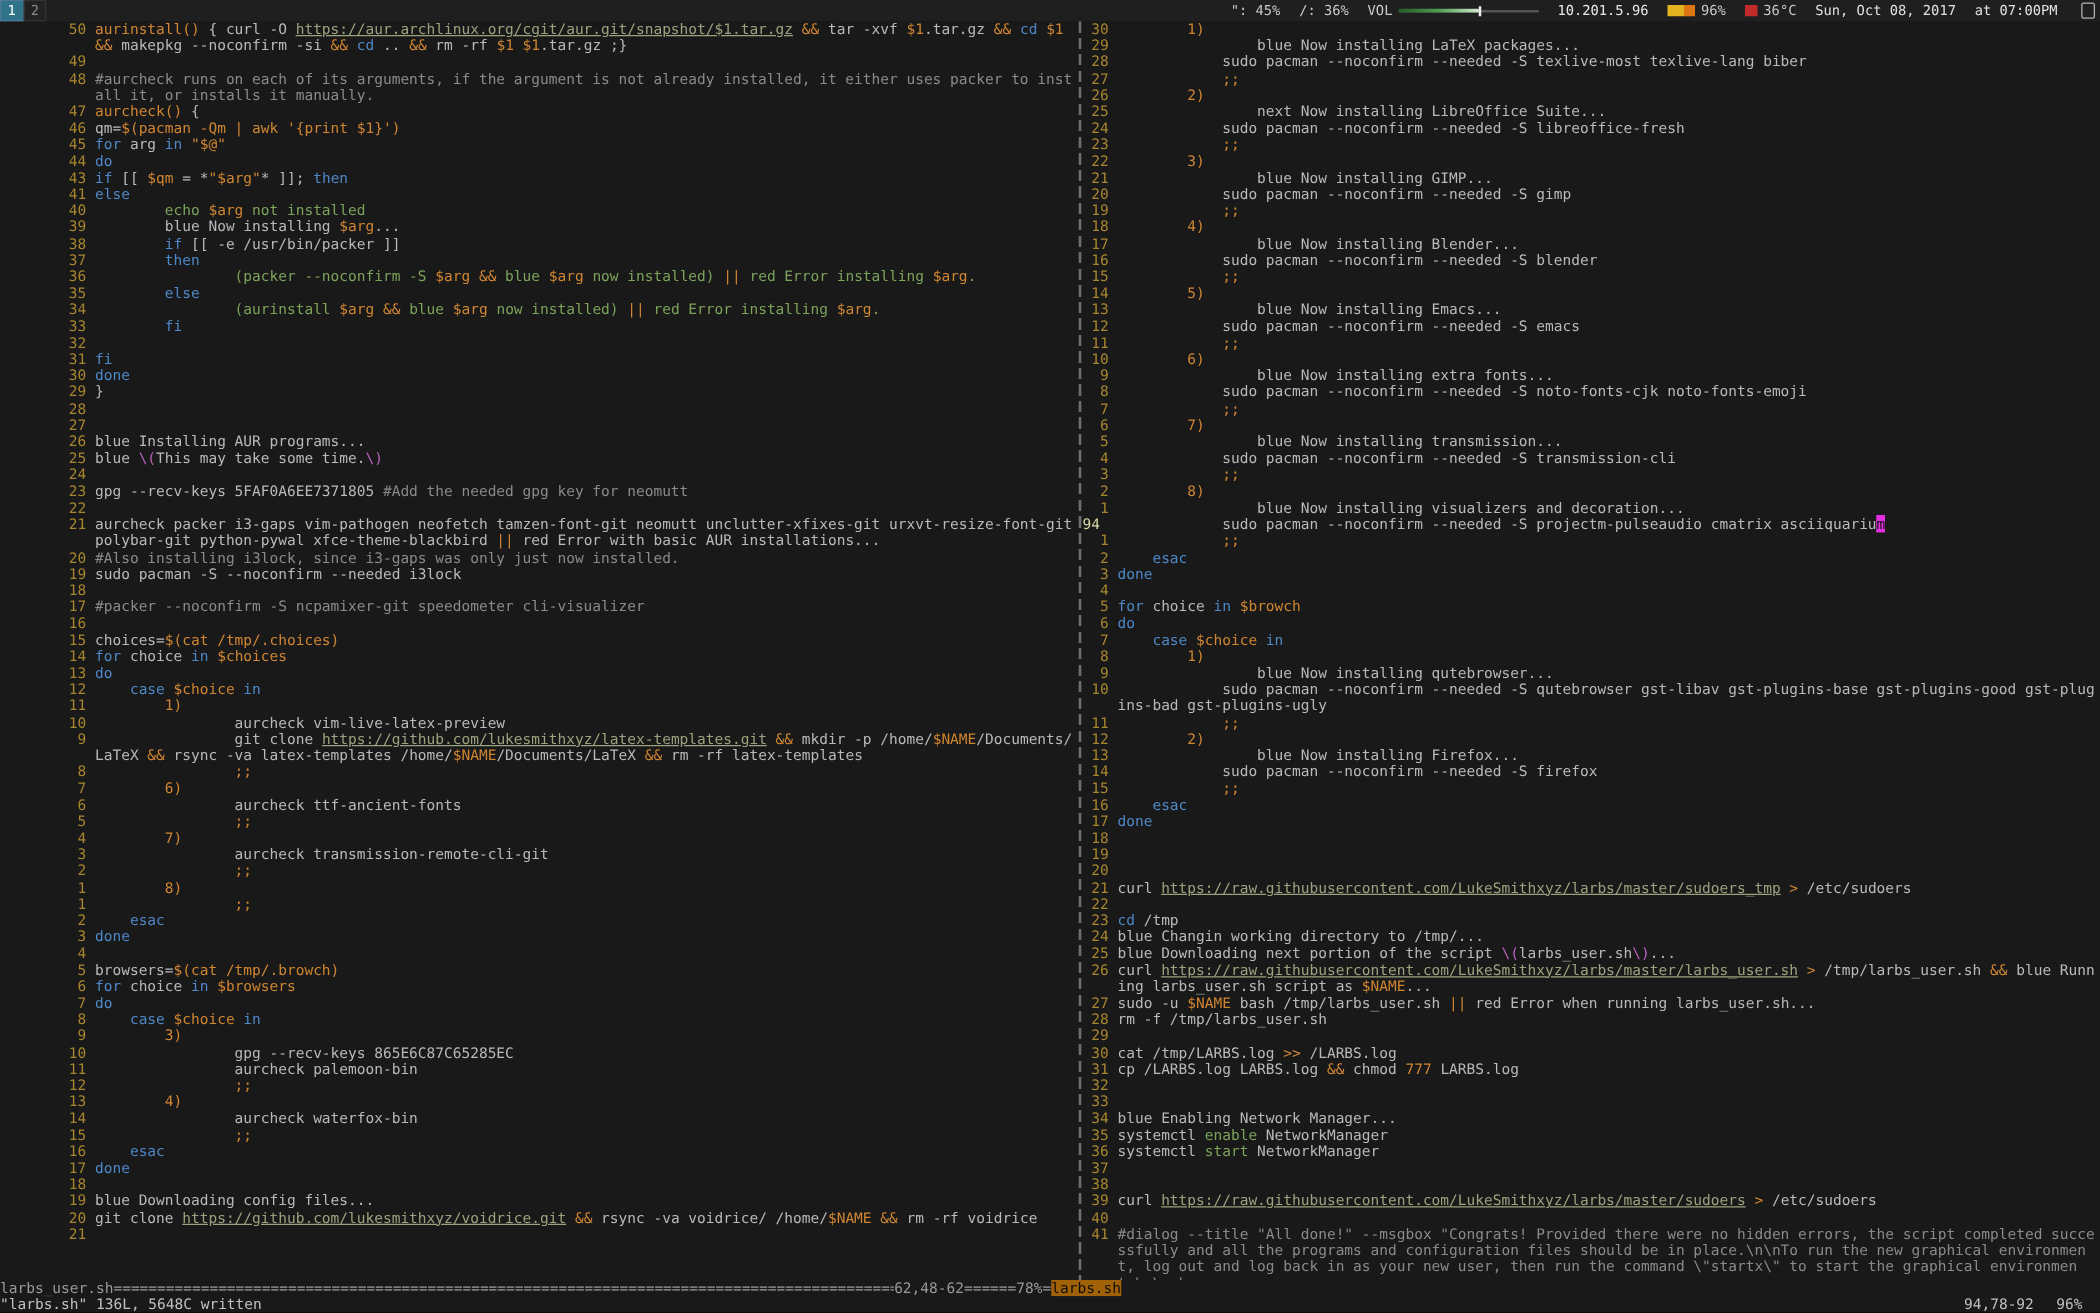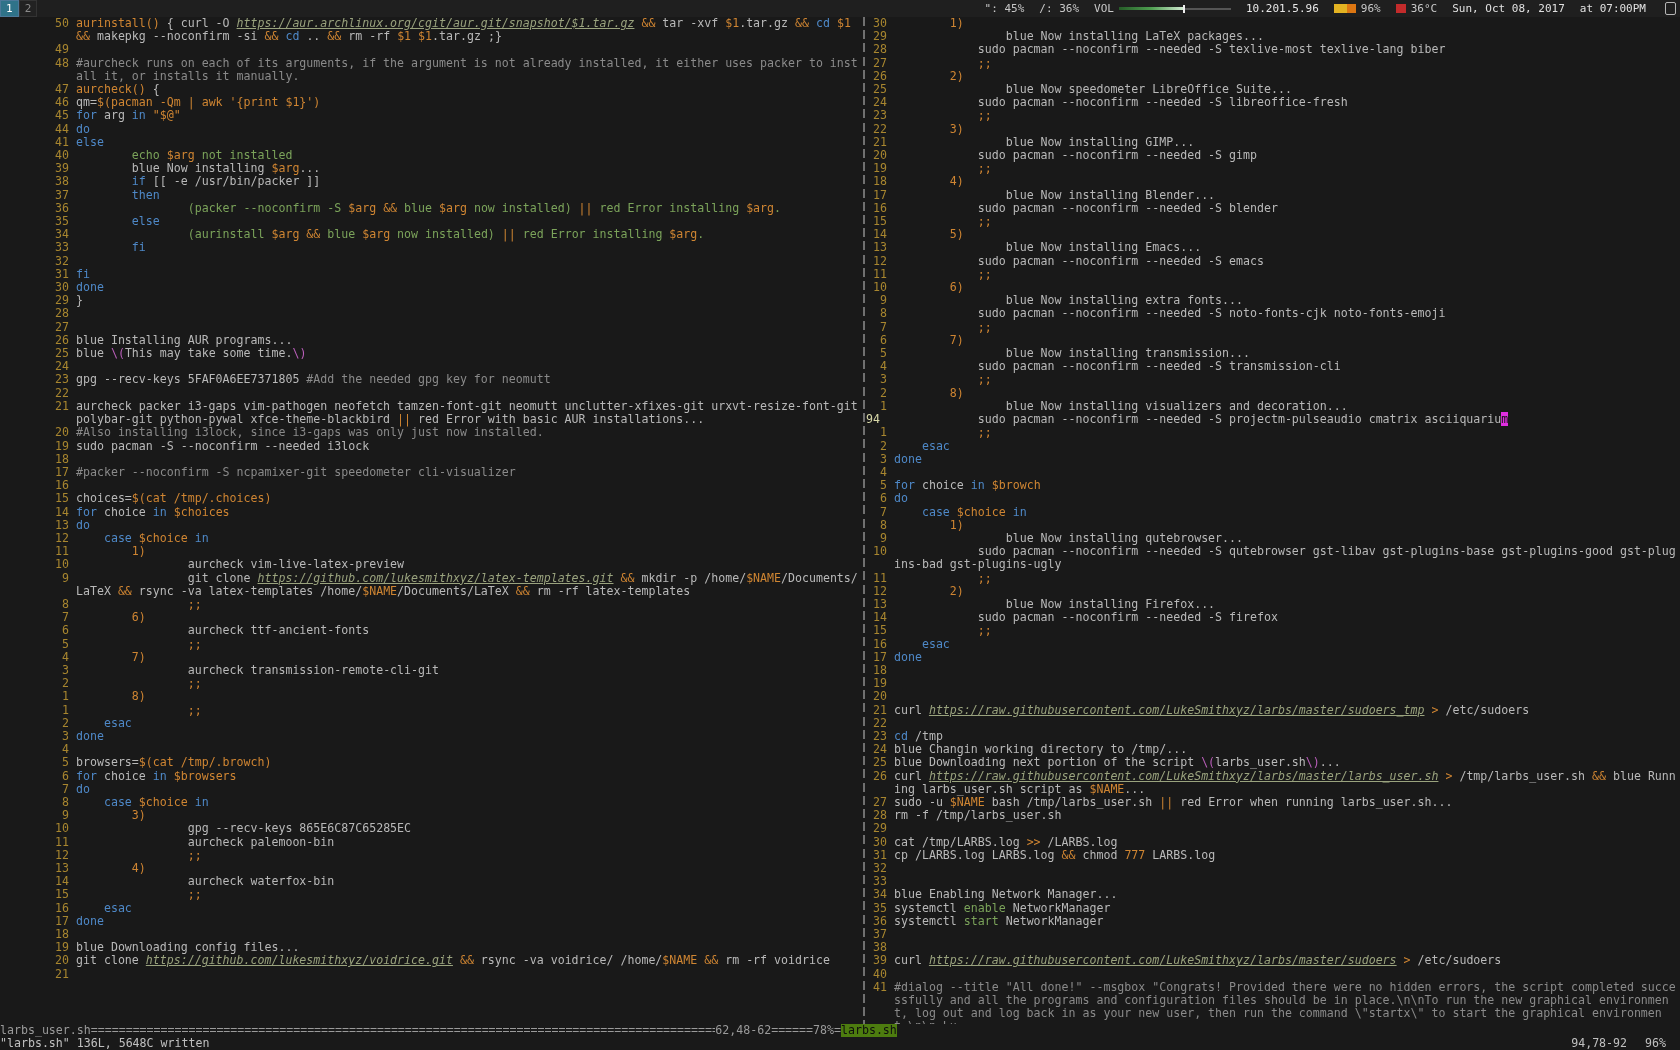--- a/index.html
+++ b/index.html
@@ -32,28 +32,28 @@
   
   .editor{flex:1 1 auto;display:flex;overflow:hidden;margin-left:48px;}
   .pane{width:834px;overflow:hidden;cursor:text;}
   .vsep{flex:0 0 2px;margin:0 1px;background:repeating-linear-gradient(to bottom,#707070 0 9px,transparent 9px 13.2px);}
   .row{display:flex;line-height:13.2px;font-size:11.6px;}
   .ln{flex:0 0 21px;padding-right:7px;text-align:right;color:var(--linenr);white-space:pre;}
   .row.cur .ln{text-align:left;color:var(--linenr-cur);}
   .tx{width:806px;white-space:pre-wrap;word-break:break-all;overflow-wrap:anywhere;color:var(--fg);}
   .t{color:var(--fg);} .k{color:var(--keyword);} .o{color:var(--orange);} .g{color:var(--green);}
   .c{color:var(--comment);} .m{color:var(--magenta);}
-  .u{color:var(--url);text-decoration:underline;font-style:italic;}
+  .u{color:var(--url);text-decoration:underline;}
   .cursor{background:var(--cursor);color:#111111;}
   
   .statusrow{flex:0 0 13.2px;display:flex;height:13.2px;line-height:13.2px;font-size:11.6px;color:#9a9a9a;overflow:hidden;}
   .st-left{display:flex;width:834px;white-space:pre;overflow:hidden;}
   .fillseg{flex:1 1 auto;overflow:hidden;white-space:pre;}
   .st-right{flex:1;display:flex;white-space:pre;overflow:hidden;}
-  .sthl{background:#4d7c0f;color:#0e0e0e;}
+  .sthl{background:#a16207;color:#0e0e0e;}
   .cmdline{flex:0 0 13.2px;display:flex;height:13.2px;line-height:13.2px;font-size:11.6px;color:#c0c0c0;white-space:pre;overflow:hidden;}
   .cmd-sp{flex:1;}
   .ruler{margin-right:18px;}
   .pct{margin-right:14px;}
 </style>
 </head>
 <body>
 
 <div class="screen">
 
@@ -112,20 +112,24 @@
         </div>
         <div class="row">
           <span class="ln">45</span>
           <span class="tx"><span class="k">for</span><span class="t"> arg </span><span class="k">in</span><span class="t"> </span><span class="o">"$@"</span></span>
         </div>
         <div class="row">
           <span class="ln">44</span>
           <span class="tx"><span class="k">do</span></span>
         </div>
         <div class="row">
+          <span class="ln">43</span>
+          <span class="tx"><span class="k">if</span><span class="t"> [[ </span><span class="o">$qm</span><span class="t"> = *</span><span class="o">"$arg"</span><span class="t">* ]]; </span><span class="k">then</span></span>
+        </div>
+        <div class="row">
           <span class="ln">41</span>
           <span class="tx"><span class="k">else</span></span>
         </div>
         <div class="row">
           <span class="ln">40</span>
           <span class="tx"><span class="g">        echo </span><span class="o">$arg</span><span class="g"> not installed</span></span>
         </div>
         <div class="row">
           <span class="ln">39</span>
           <span class="tx"><span class="t">        blue Now installing </span><span class="o">$arg</span><span class="t">...</span></span>
@@ -384,21 +388,21 @@
         <div class="row">
           <span class="ln">27</span>
           <span class="tx"><span class="t">            </span><span class="o">;;</span></span>
         </div>
         <div class="row">
           <span class="ln">26</span>
           <span class="tx"><span class="t">        </span><span class="o">2)</span></span>
         </div>
         <div class="row">
           <span class="ln">25</span>
-          <span class="tx"><span class="t">                blue Now speedometer LibreOffice Suite...</span></span>
+          <span class="tx"><span class="t">                next Now installing LibreOffice Suite...</span></span>
         </div>
         <div class="row">
           <span class="ln">24</span>
           <span class="tx"><span class="t">            sudo pacman --noconfirm --needed -S libreoffice-fresh</span></span>
         </div>
         <div class="row">
           <span class="ln">23</span>
           <span class="tx"><span class="t">            </span><span class="o">;;</span></span>
         </div>
         <div class="row">

